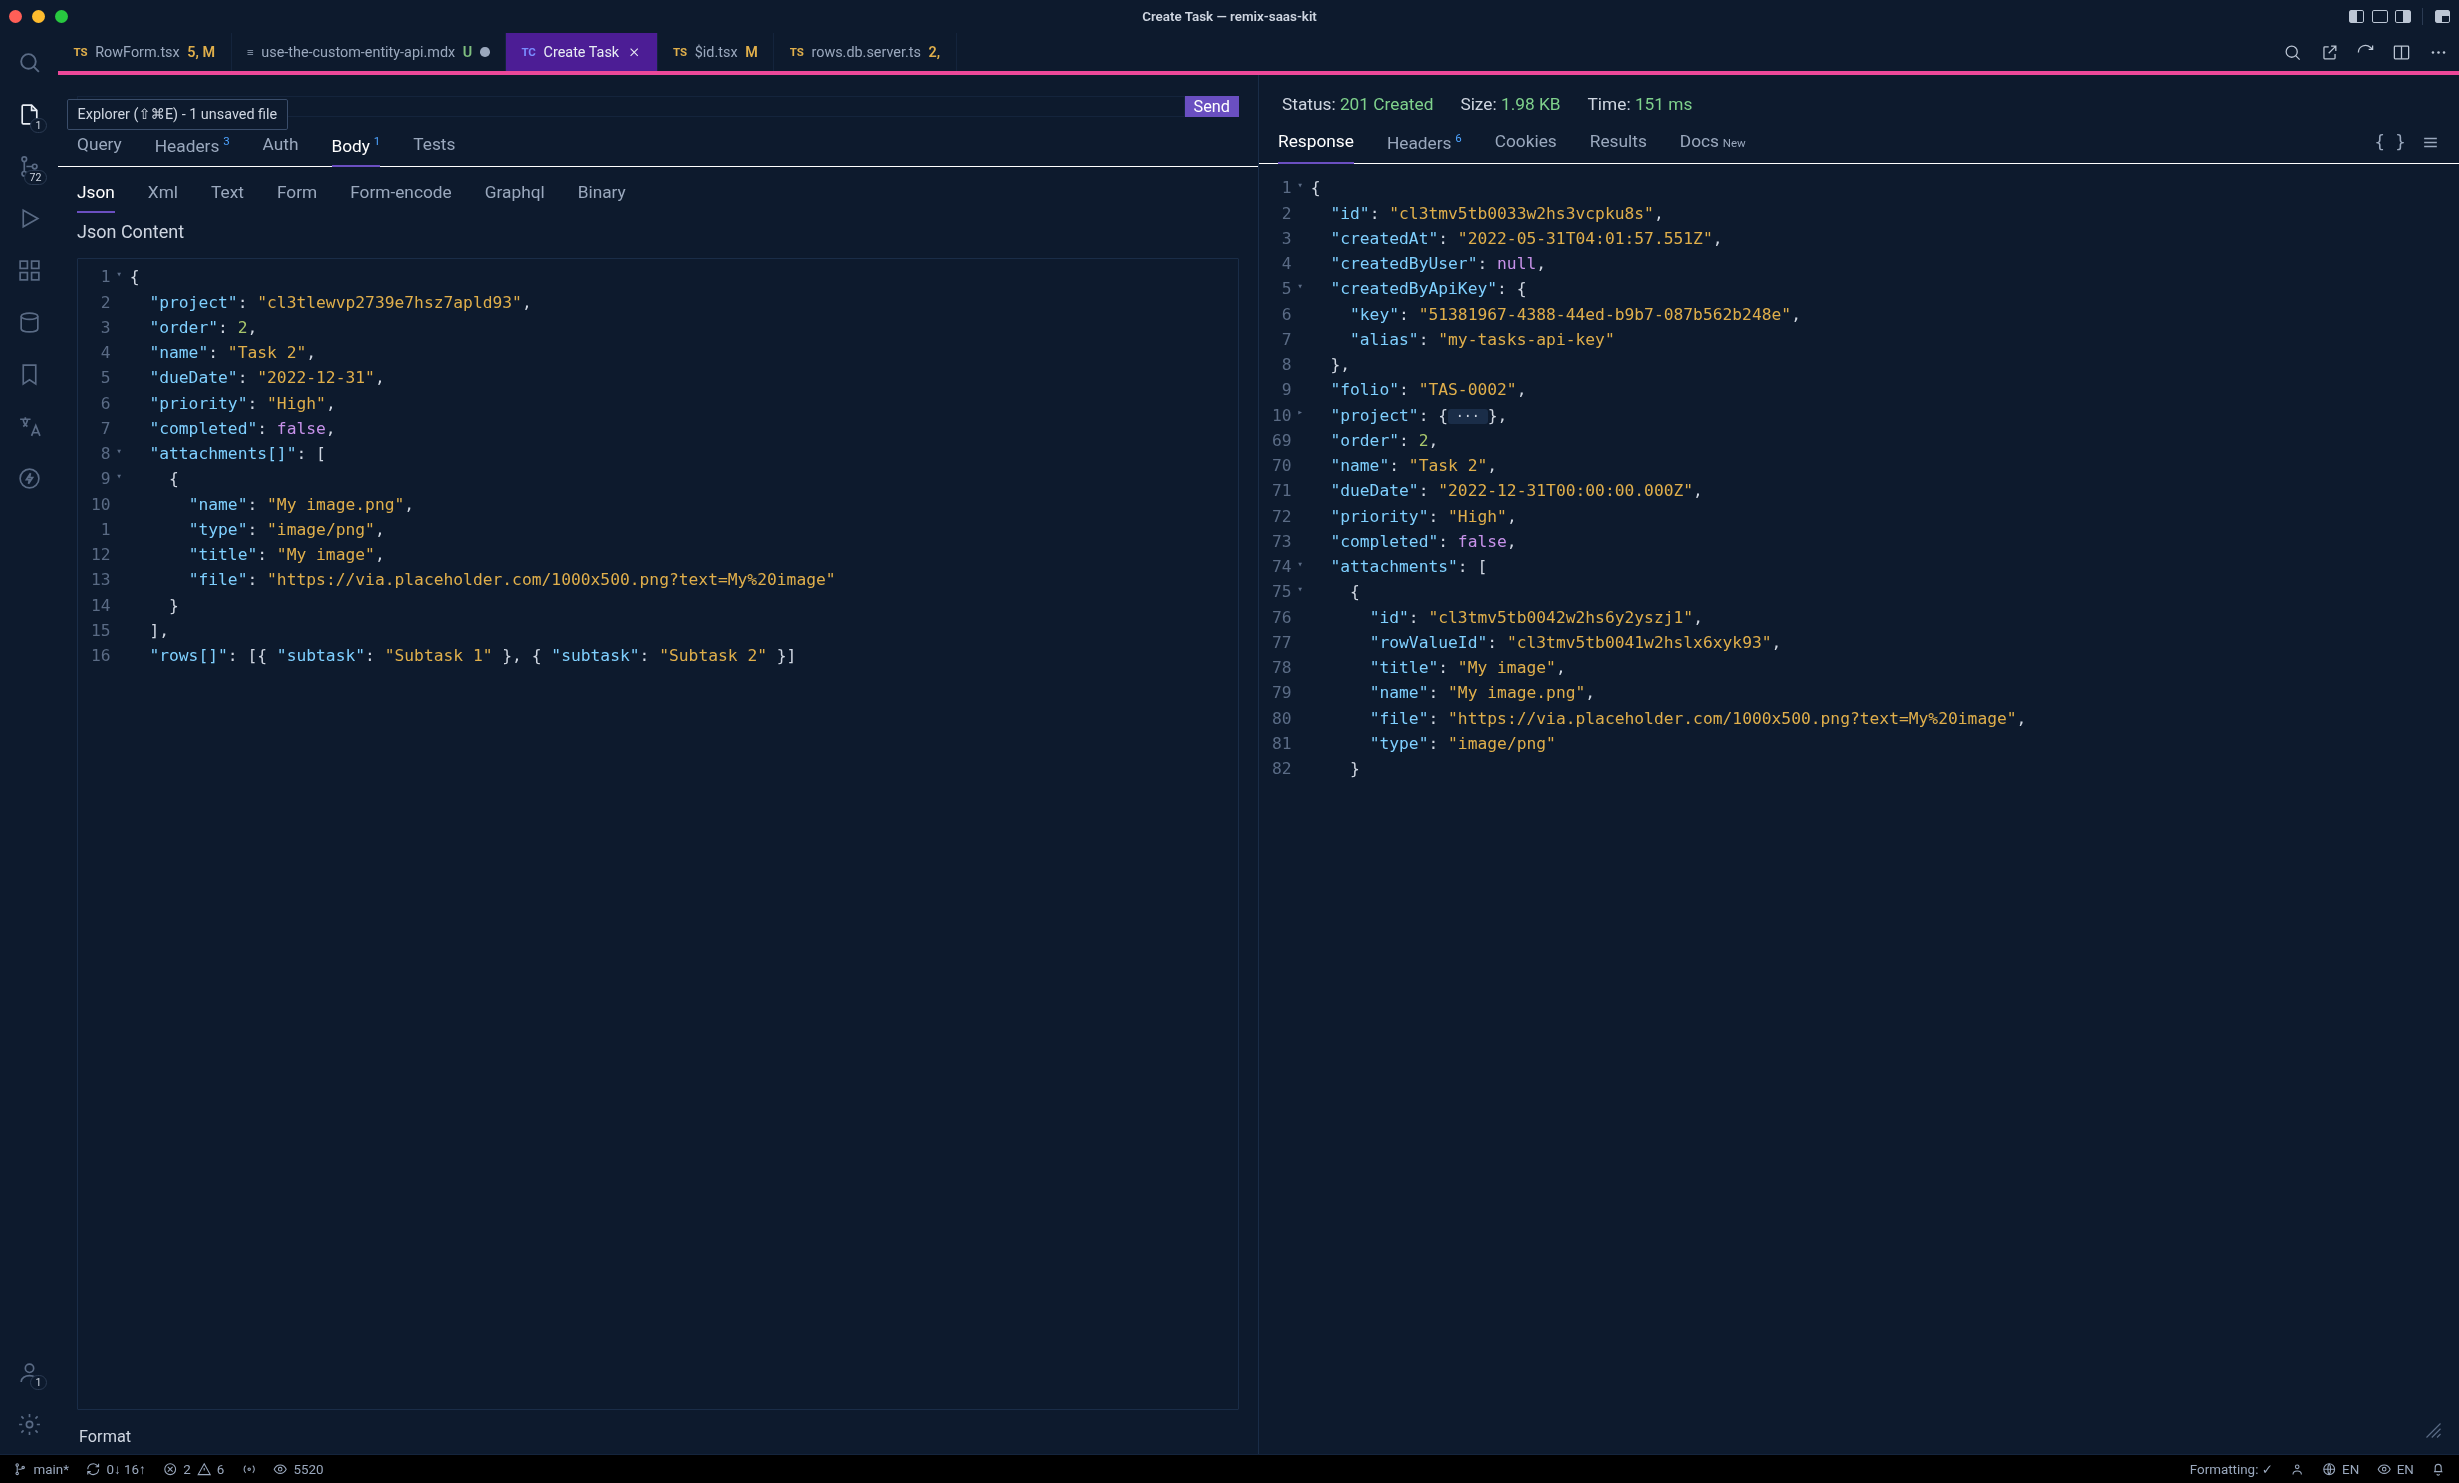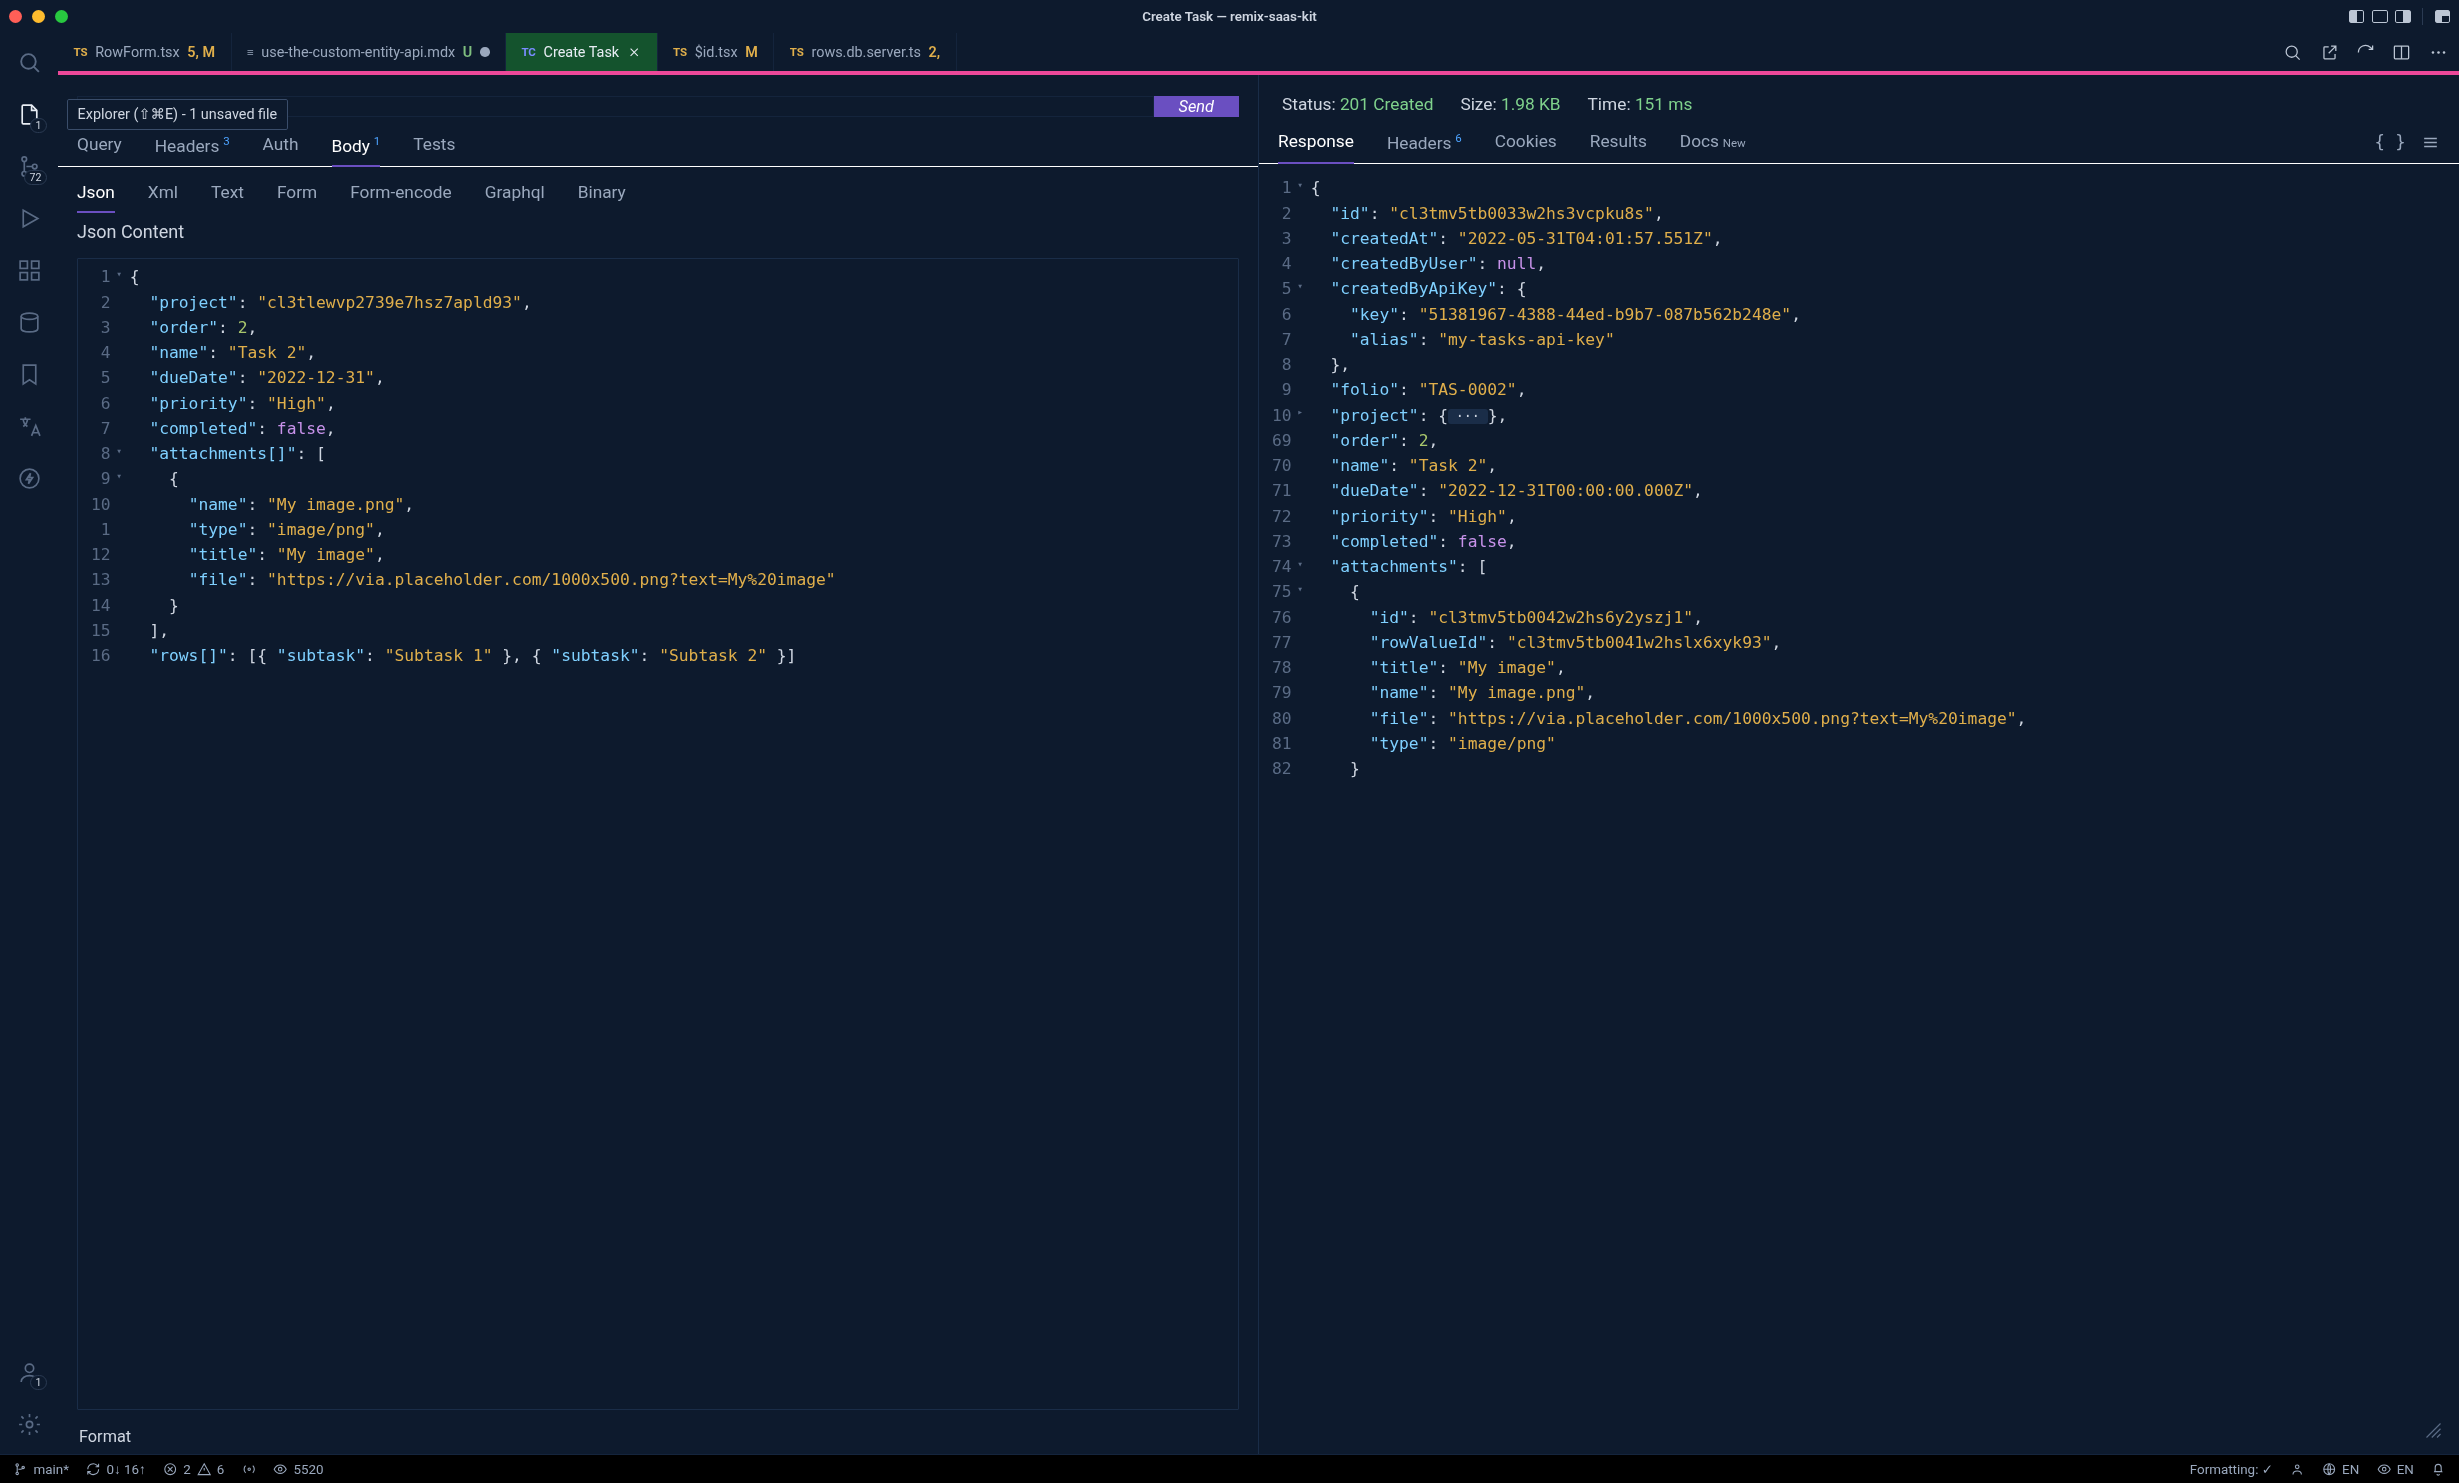--- a/index.html
+++ b/index.html
@@ -28,38 +28,38 @@
 .side-icon.active { color:#e8edf4; }
 .badge { position:absolute; bottom:-3.8px; right:-3.8px; background:#0d1a2d; border:1px solid #2a3a52; color:#cfd6e1; font-size:10.6px; border-radius:9.6px; padding:0 4.8px; line-height:13.4px;}
 .sidebar-bottom { margin-top:auto; margin-bottom:15.4px; display:flex; flex-direction:column; gap:23px; align-items:center;}
 
 .tooltip { position:absolute; top:99px; left:67px; background:#0d1a2d; border:1px solid #3a4d6a; padding:5.8px 9.6px; font-size:14.4px; border-radius:1.9px; z-index:50; white-space:nowrap;}
 
 
 .content { flex:1; display:flex; flex-direction:column; min-width:0;}
 .tabbar { height:42px; display:flex; align-items:stretch; background:#0d1a2d; border-bottom:4px solid #ec4899; }
 .tab { display:flex; align-items:center; gap:7.7px; padding:0 15.4px; font-size:14.4px; color:#9aa8bd; border-right:1px solid #14243c; cursor:pointer; white-space:nowrap;}
-.tab.active { background:#14532d; color:#e8edf4; }
+.tab.active { background:#4c1d95; color:#e8edf4; }
 .tab .lang { font-size:11.5px; font-weight:700; }
 .lang-ts{color:#e0af4b;} .lang-mdx{color:#9aa8bd;} .lang-tc{color:#7a8cff;}
 .tab .mod { color:#e0af4b; font-weight:600; }
 .tab .mod.u{color:#7fbf7f;} 
 .tab .udot{width:9.6px;height:9.6px;border-radius:50%;background:#9aa8bd;}
 .tabbar-tools{display:flex;align-items:center;gap:17.3px;padding:0 11.5px;margin-left:auto;color:#bcc6d4;}
 .t-icon{cursor:pointer;}
 
 
 .split { flex:1; display:flex; min-height:0;}
 .pane { flex:1; display:flex; flex-direction:column; min-width:0; }
 .pane.left { border-right:1px solid #1a2d48; }
 
 
 .reqrow { display:flex; align-items:stretch; margin:21px 19px 0 19px; border:none; }
 .url { flex:1; background:#0d1a2d; border:1px solid #14243c; padding:0 13.4px; display:flex; align-items:center; font-size:16.3px;}
-.send { background:#6a4fc1; color:#fff; padding:0 25px; display:flex; align-items:center; font-size:16.3px; cursor:pointer;font-style:italic;}
+.send { background:#6a4fc1; color:#fff; padding:0 9px; display:flex; align-items:center; font-size:16.3px; cursor:pointer;}
 
 
 .navrow { display:flex; gap:33px; padding:17.3px 19px 9.6px 19px; font-size:17.3px; border-bottom:1px solid #ffffff;}
 .navitem { color:#9aa8bd; cursor:pointer; position:relative;}
 .navitem.active{color:#fff;}
 .navitem sup{font-size:11.5px;color:#4da3ff;margin-left:3.8px;}
 .navitem.active::after{content:"";position:absolute;left:0;right:0;bottom:-10.6px;height:1.9px;background:#6a4fc1;}
 .navitem .newbadge{font-size:11.5px;color:#9aa8bd;margin-left:3.8px;}
 
 .subnav { display:flex; gap:33px; padding:15.4px 19px 9.6px 19px; font-size:17.3px;}

